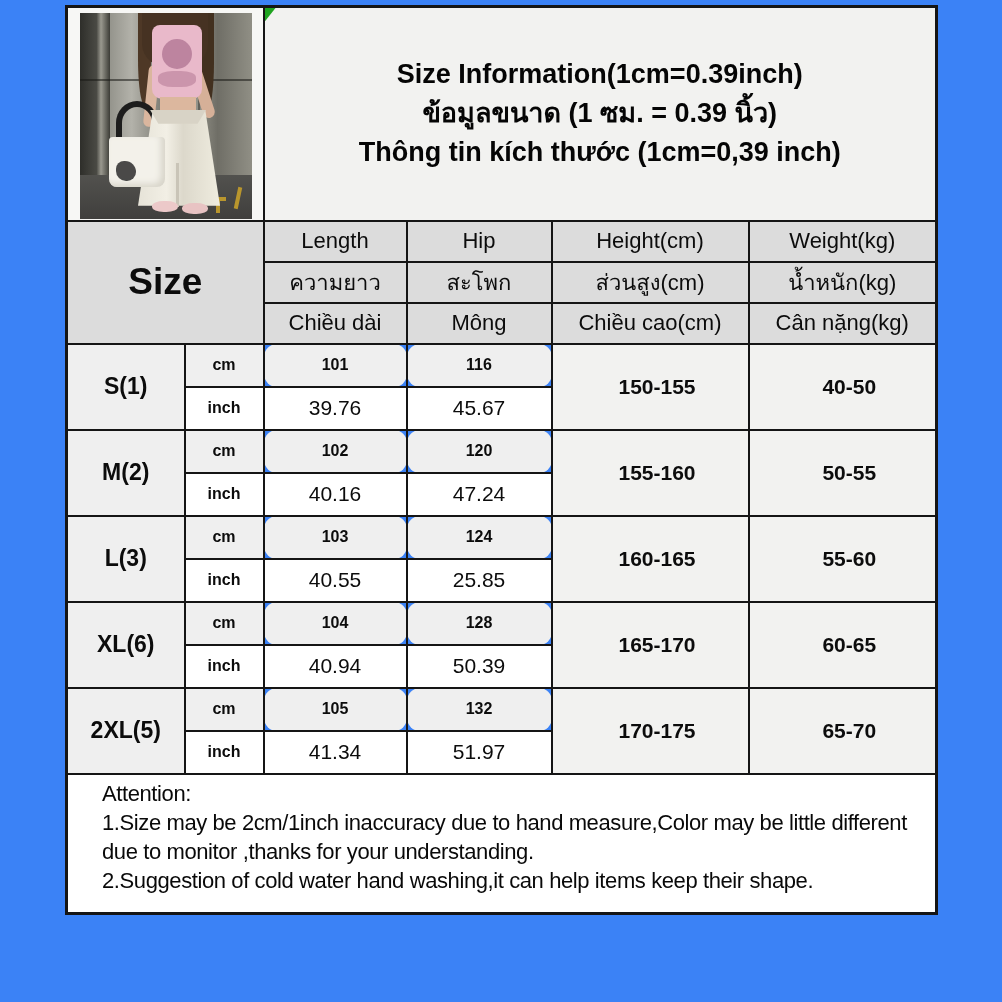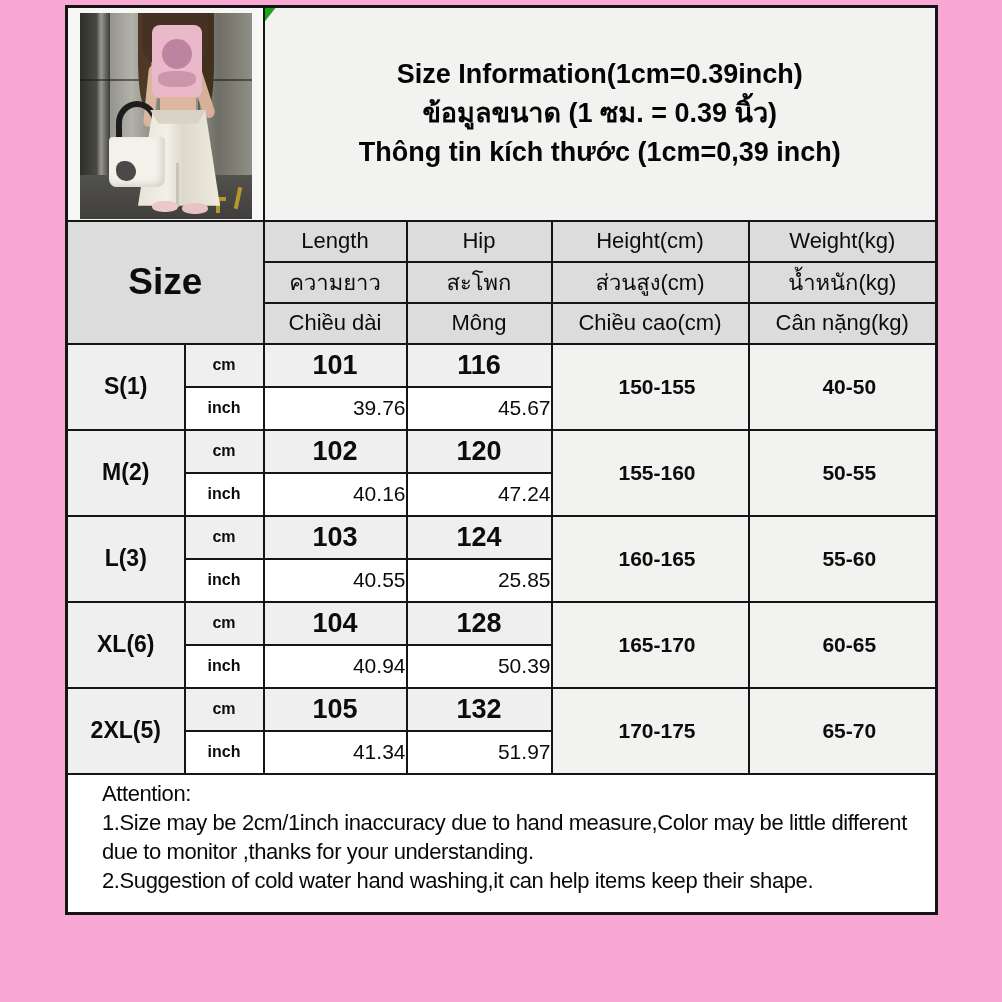--- a/index.html
+++ b/index.html
@@ -1,18 +1,18 @@
 <!DOCTYPE html>
 <html><head>
 <meta charset="utf-8">
 <style>
   * { margin:0; padding:0; box-sizing:border-box; }
   html,body { width:1002px; height:1002px; background:#ffffff; overflow:hidden;
     font-family:"Liberation Sans","DejaVu Sans",sans-serif; }
-  .canvas { position:relative; width:1002px; height:1002px; background:#f9a8d4; }
+  .canvas { position:relative; width:1002px; height:1002px; background:#3b82f6; }
 
   table.size-table { position:absolute; left:65px; top:5px; width:870px;
     border-collapse:collapse; table-layout:fixed;
     border:3px solid #151515; }
   td { border:2px solid #151515; text-align:center; vertical-align:middle;
     color:#0c0c0c; overflow:hidden; }
 
   
   td.photo-cell { background:#f7f7f5; height:214px; padding:0; }
   td.title-cell { background:#f2f2f0; position:relative; }
@@ -22,22 +22,22 @@
 
   
   td.hdr { background:#dcdcdc; height:41px; font-weight:normal; font-size:22px; }
   td.size-hdr { background:#dcdcdc; font-weight:bold; font-size:37px; }
 
   
   td.size-label { background:#dcdcdc; font-weight:bold; font-size:23px;margin-top:36px; }
   tr.row-cm td { background:#efefef; height:43px; }
   tr.row-inch td { background:#ffffff; height:43px; }
   td.unit { font-weight:bold; font-size:16px; }
-  td.val-cm { font-weight:bold; font-size:27px; }
-  td.val-inch { font-weight:normal; font-size:21px;text-align:right; }
+  td.val-cm { font-weight:bold; font-size:16px;border-radius:13px; }
+  td.val-inch { font-weight:normal; font-size:21px; }
   td.range { background:#f2f2f0 !important; font-weight:bold; font-size:21px;padding-left:14px; }
 
   
   td.attention-cell { background:#ffffff; height:140px; text-align:left;
     vertical-align:top; padding:4px 8px 0 6px; }
   .att-line { font-size:22px; line-height:29px; font-weight:normal;
     letter-spacing:-0.4px; color:#090909;margin-left:28px; }
 
   
   .photo-frame { position:relative; width:172px; height:206px; margin:4px auto 0 12px;

